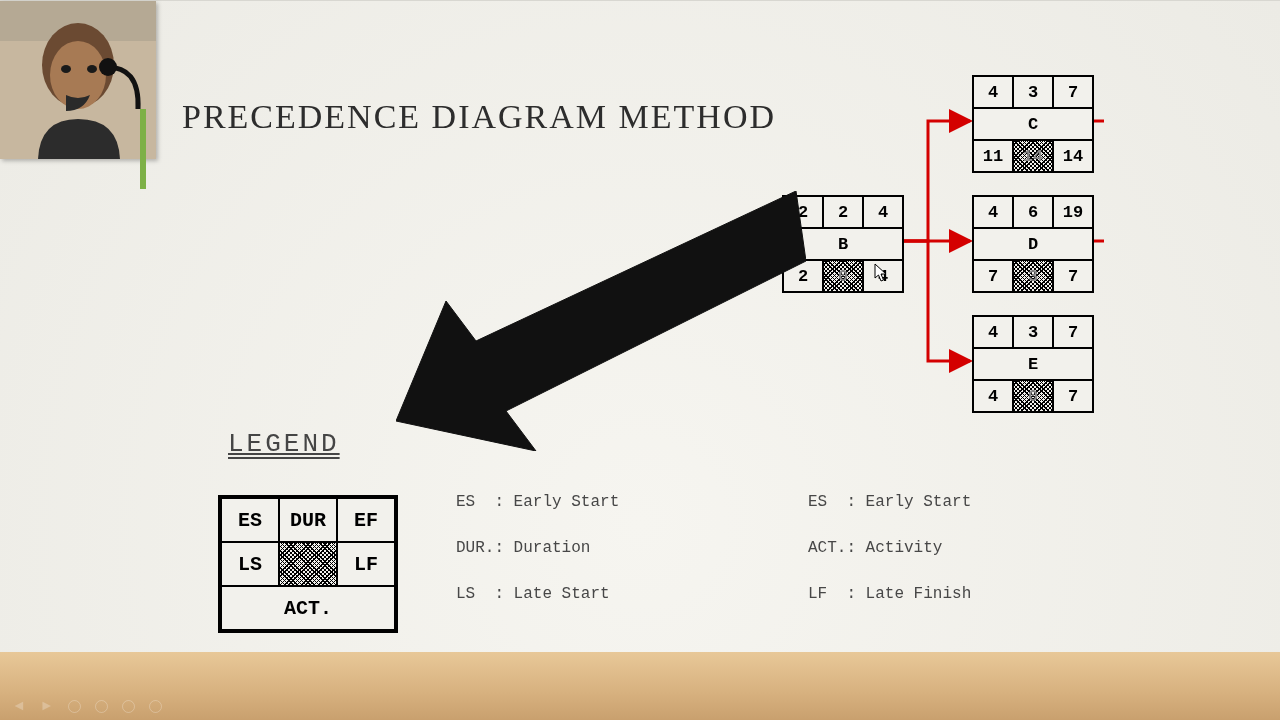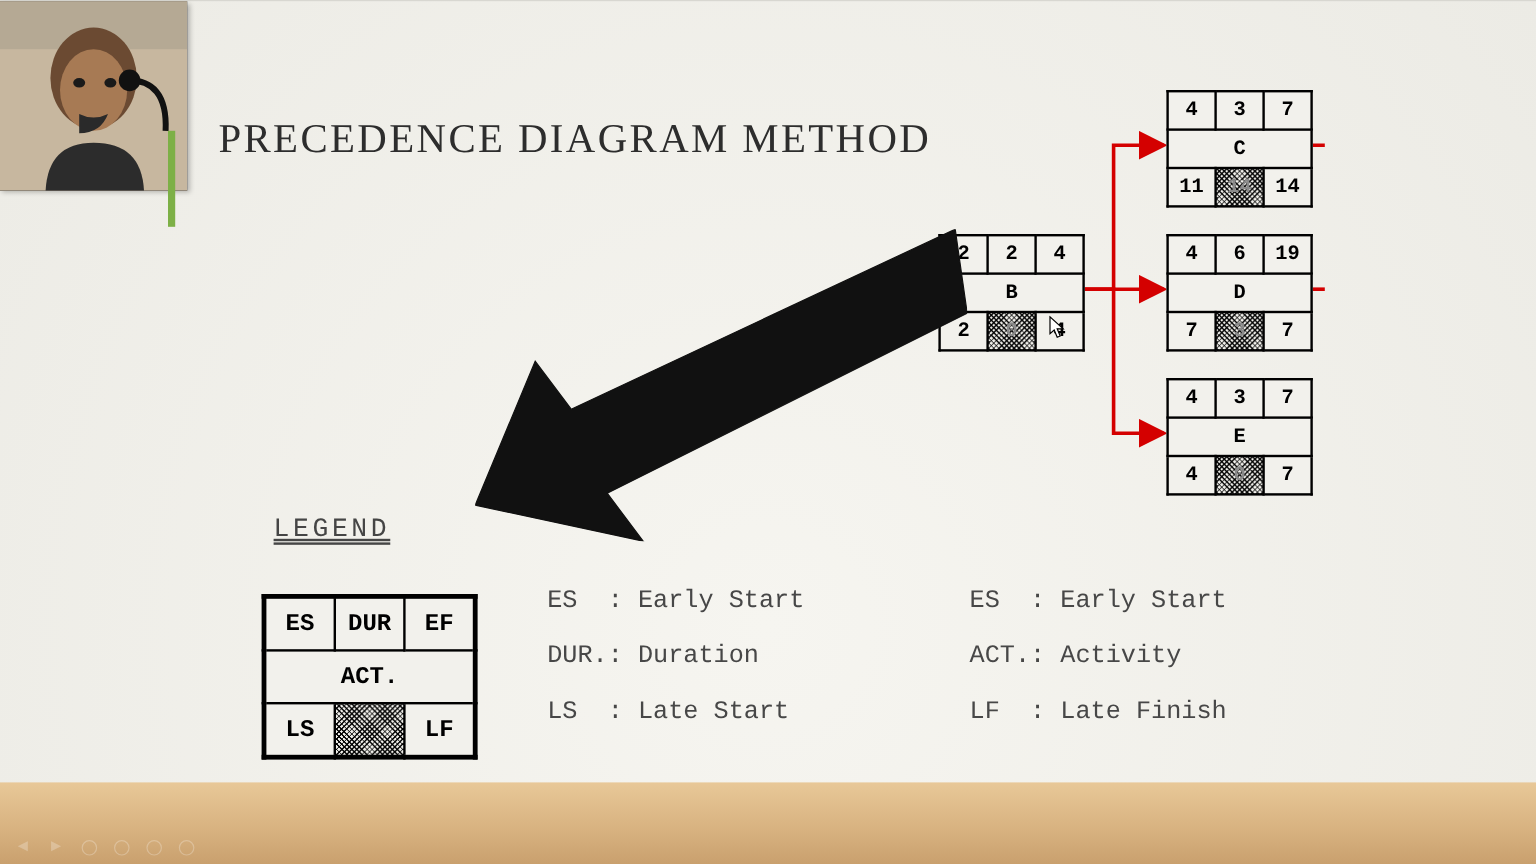--- a/index.html
+++ b/index.html
@@ -9,25 +9,25 @@
   .webcam{position:absolute;left:0;top:0;width:156px;height:158px;background:#222;box-shadow:2px 2px 4px rgba(0,0,0,.25);}
   .webcam svg{display:block}
   .accent{position:absolute;left:140px;top:108px;width:6px;height:80px;background:#7db046;}
   .title{position:absolute;left:182px;top:96px;font-size:34px;letter-spacing:2px;color:#2d2d2d;line-height:1.15;font-weight:400;}
   
   .node{position:absolute;border-collapse:collapse;background:#f2f1ec;}
   .node td{border:2px solid #000;width:36px;height:28px;text-align:center;vertical-align:middle;font-family:'Courier New',monospace;font-size:17px;font-weight:bold;background:#f2f1ec;}
   .node .name{font-size:17px;}
   .node .hatch{background-image:repeating-linear-gradient(45deg,#000 0,#000 1px,transparent 1px,transparent 3px),repeating-linear-gradient(-45deg,#000 0,#000 1px,transparent 1px,transparent 3px);color:#8a8a8a;}
   
-  .legend-title{position:absolute;left:228px;top:428px;font-family:'Courier New',monospace;font-size:22px;letter-spacing:3px;text-decoration:underline;text-decoration-style:double;color:#454545;}
+  .legend-title{position:absolute;left:228px;top:428px;font-family:'Courier New',monospace;font-size:26px;letter-spacing:3px;text-decoration:underline;text-decoration-style:double;color:#454545;}
   .legend{position:absolute;left:218px;top:464px;border-collapse:collapse;border:4px solid #000;margin-top:30px;}
   .legend td{border:2px solid #000;width:54px;height:40px;text-align:center;font-family:'Courier New',monospace;font-size:20px;font-weight:bold;background:#f2f1ec;}
   .legend .hatch{background-image:repeating-linear-gradient(45deg,#000 0,#000 1px,transparent 1px,transparent 3px),repeating-linear-gradient(-45deg,#000 0,#000 1px,transparent 1px,transparent 3px);}
-  .defs{position:absolute;font-family:'Courier New',monospace;font-size:21px;color:#474747;white-space:pre;}
+  .defs{position:absolute;font-family:'Courier New',monospace;font-size:16px;color:#474747;white-space:pre;}
   .defcol1{left:456px;top:478px;line-height:46px;}
   .defcol2{left:808px;top:478px;line-height:46px;}
   
   .bigarrow{position:absolute;left:396px;top:190px;pointer-events:none;}
   
   .connectors{position:absolute;left:0;top:0;width:1280px;height:652px;pointer-events:none;}
   
   .controls{position:absolute;left:0;bottom:0;width:100%;height:28px;display:flex;align-items:center;gap:14px;padding:0 12px;box-sizing:border-box;color:rgba(255,255,255,.25);}
   .controls .glyph{font-size:14px;line-height:1;}
   .controls .mini{width:11px;height:11px;border:1px solid rgba(255,255,255,.25);border-radius:50%;}
@@ -150,26 +150,26 @@
 
     <div class="legend-title">LEGEND</div>
     <table class="legend">
       <tbody>
           <tr>
             <td>ES</td>
             <td>DUR</td>
             <td>EF</td>
           </tr>
       <tr>
-            <td colspan="3">ACT.</td>
-          </tr>
-      <tr>
             <td>LS</td>
             <td class="hatch"></td>
             <td>LF</td>
+          </tr>
+      <tr>
+            <td colspan="3">ACT.</td>
           </tr>
     </tbody>
       </table>
 
     <div class="defs defcol1">ES  : Early Start
 DUR.: Duration
 LS  : Late Start</div>
     <div class="defs defcol2">ES  : Early Start
 ACT.: Activity
 LF  : Late Finish</div>

